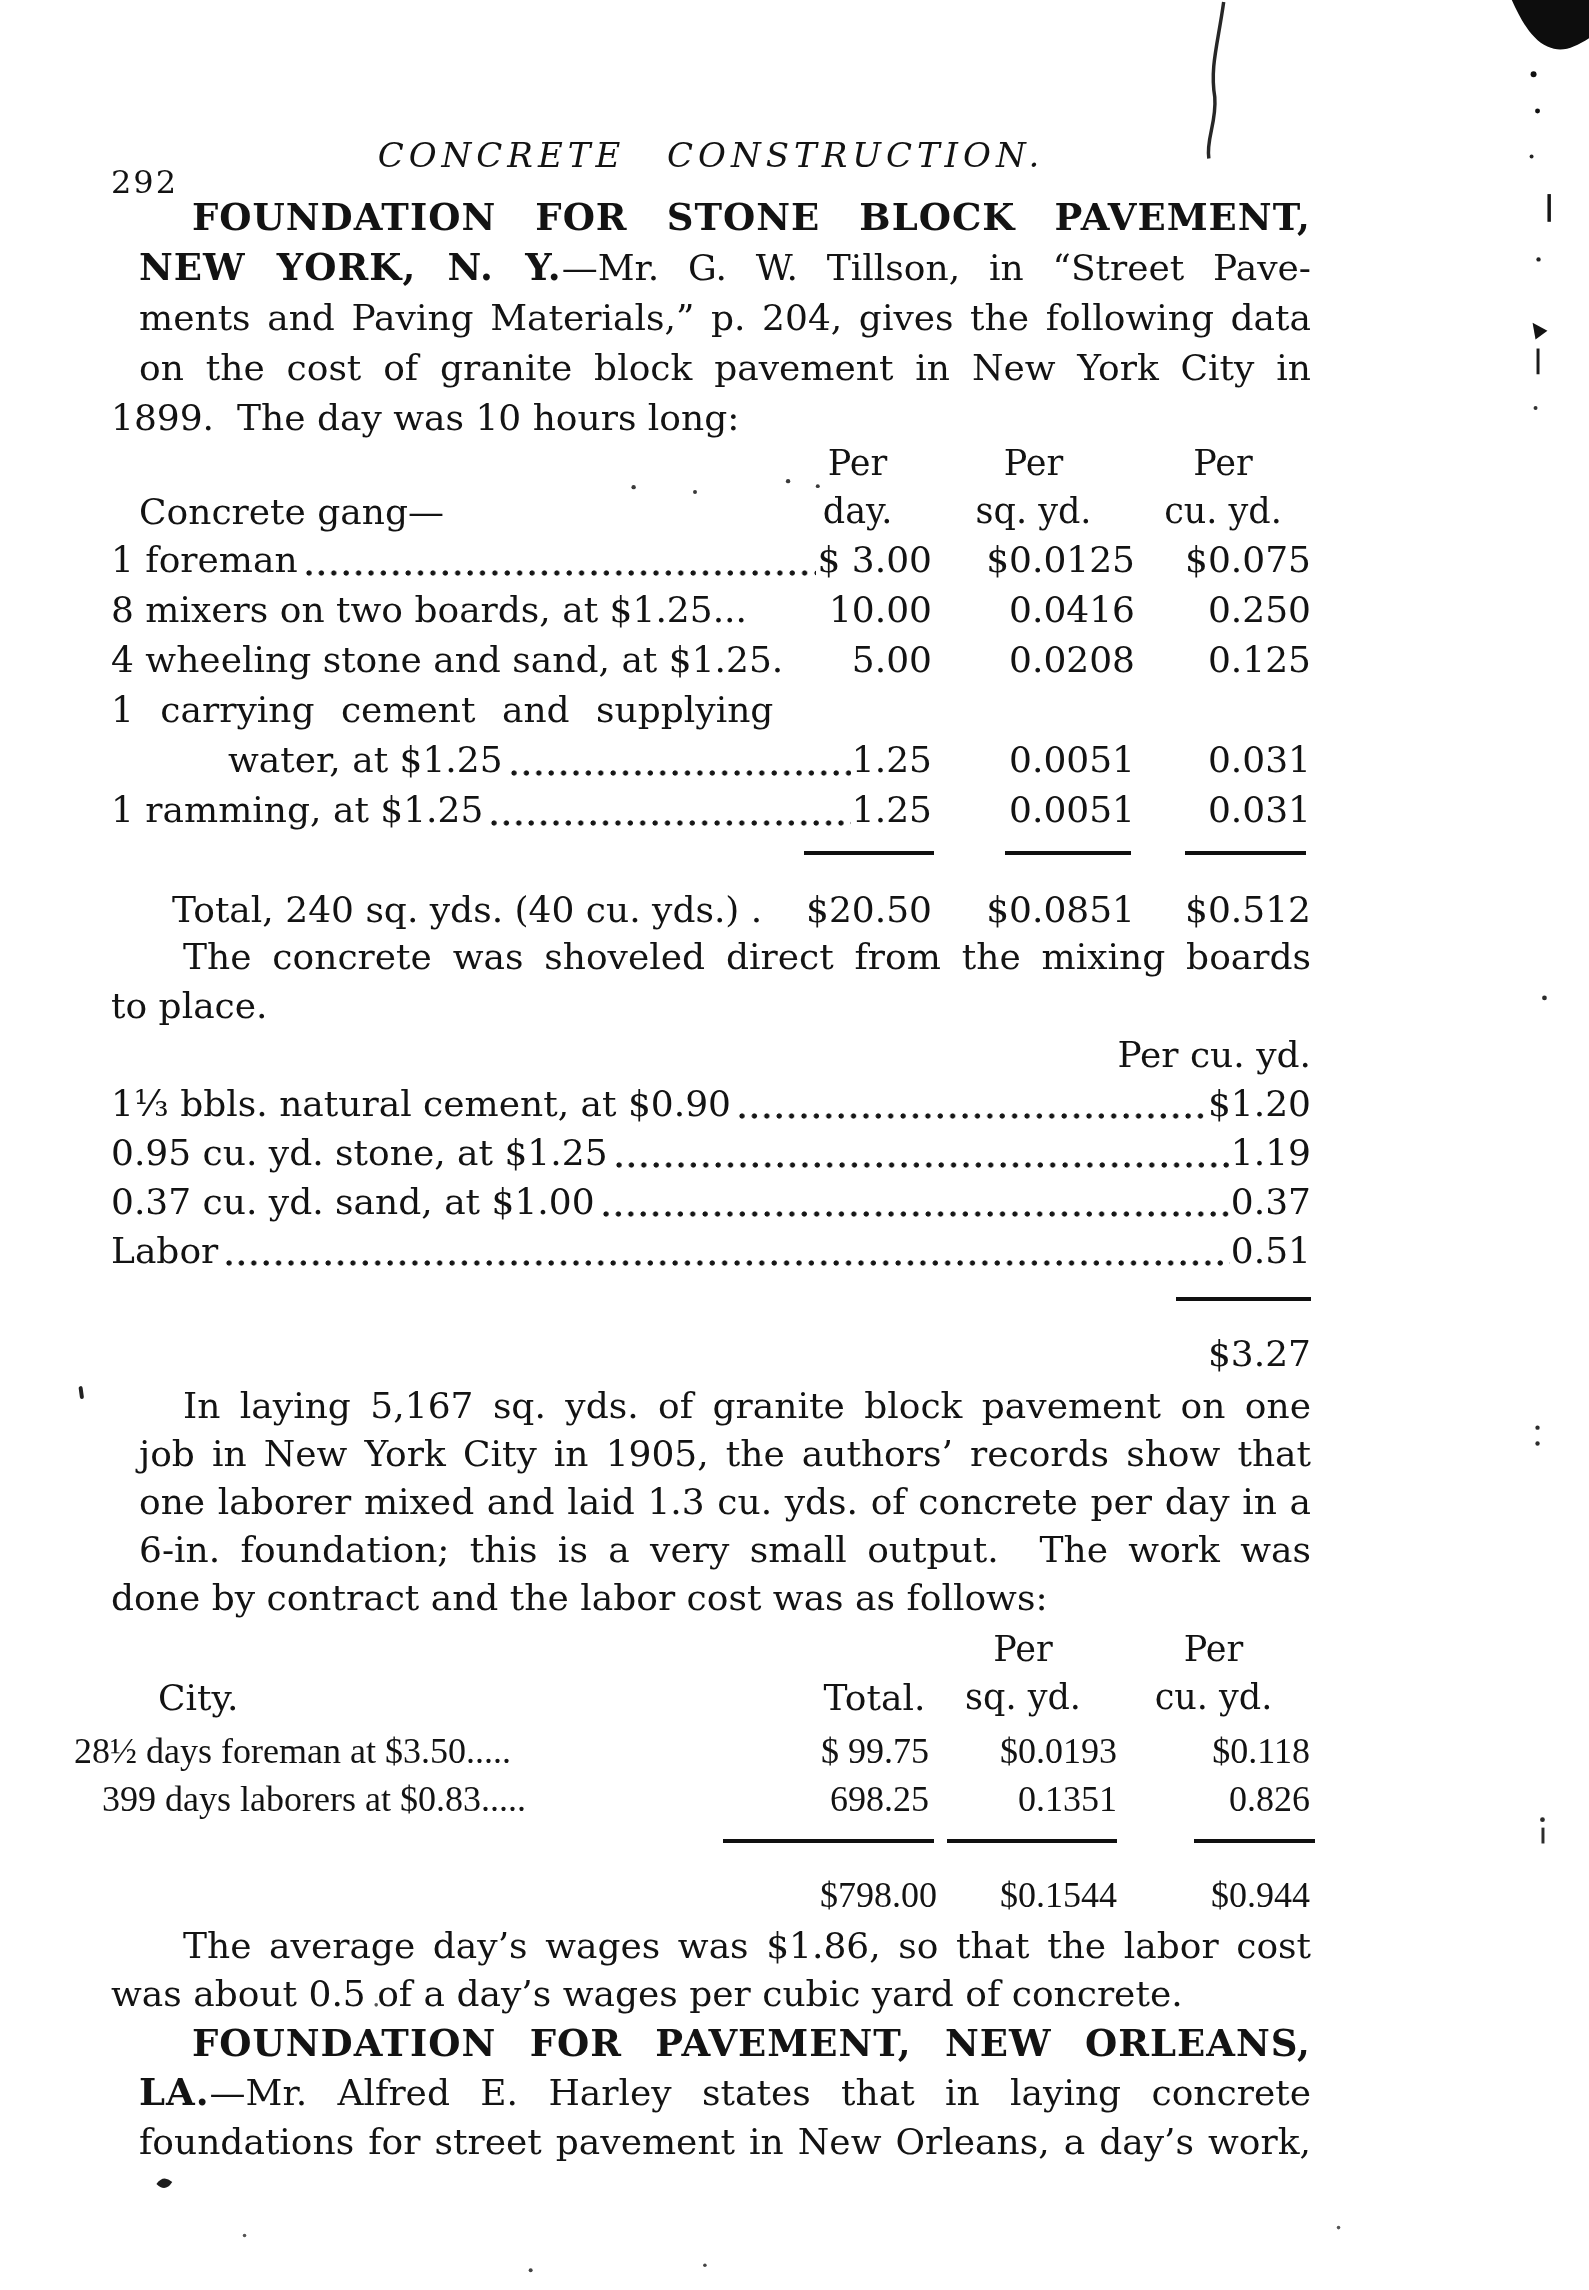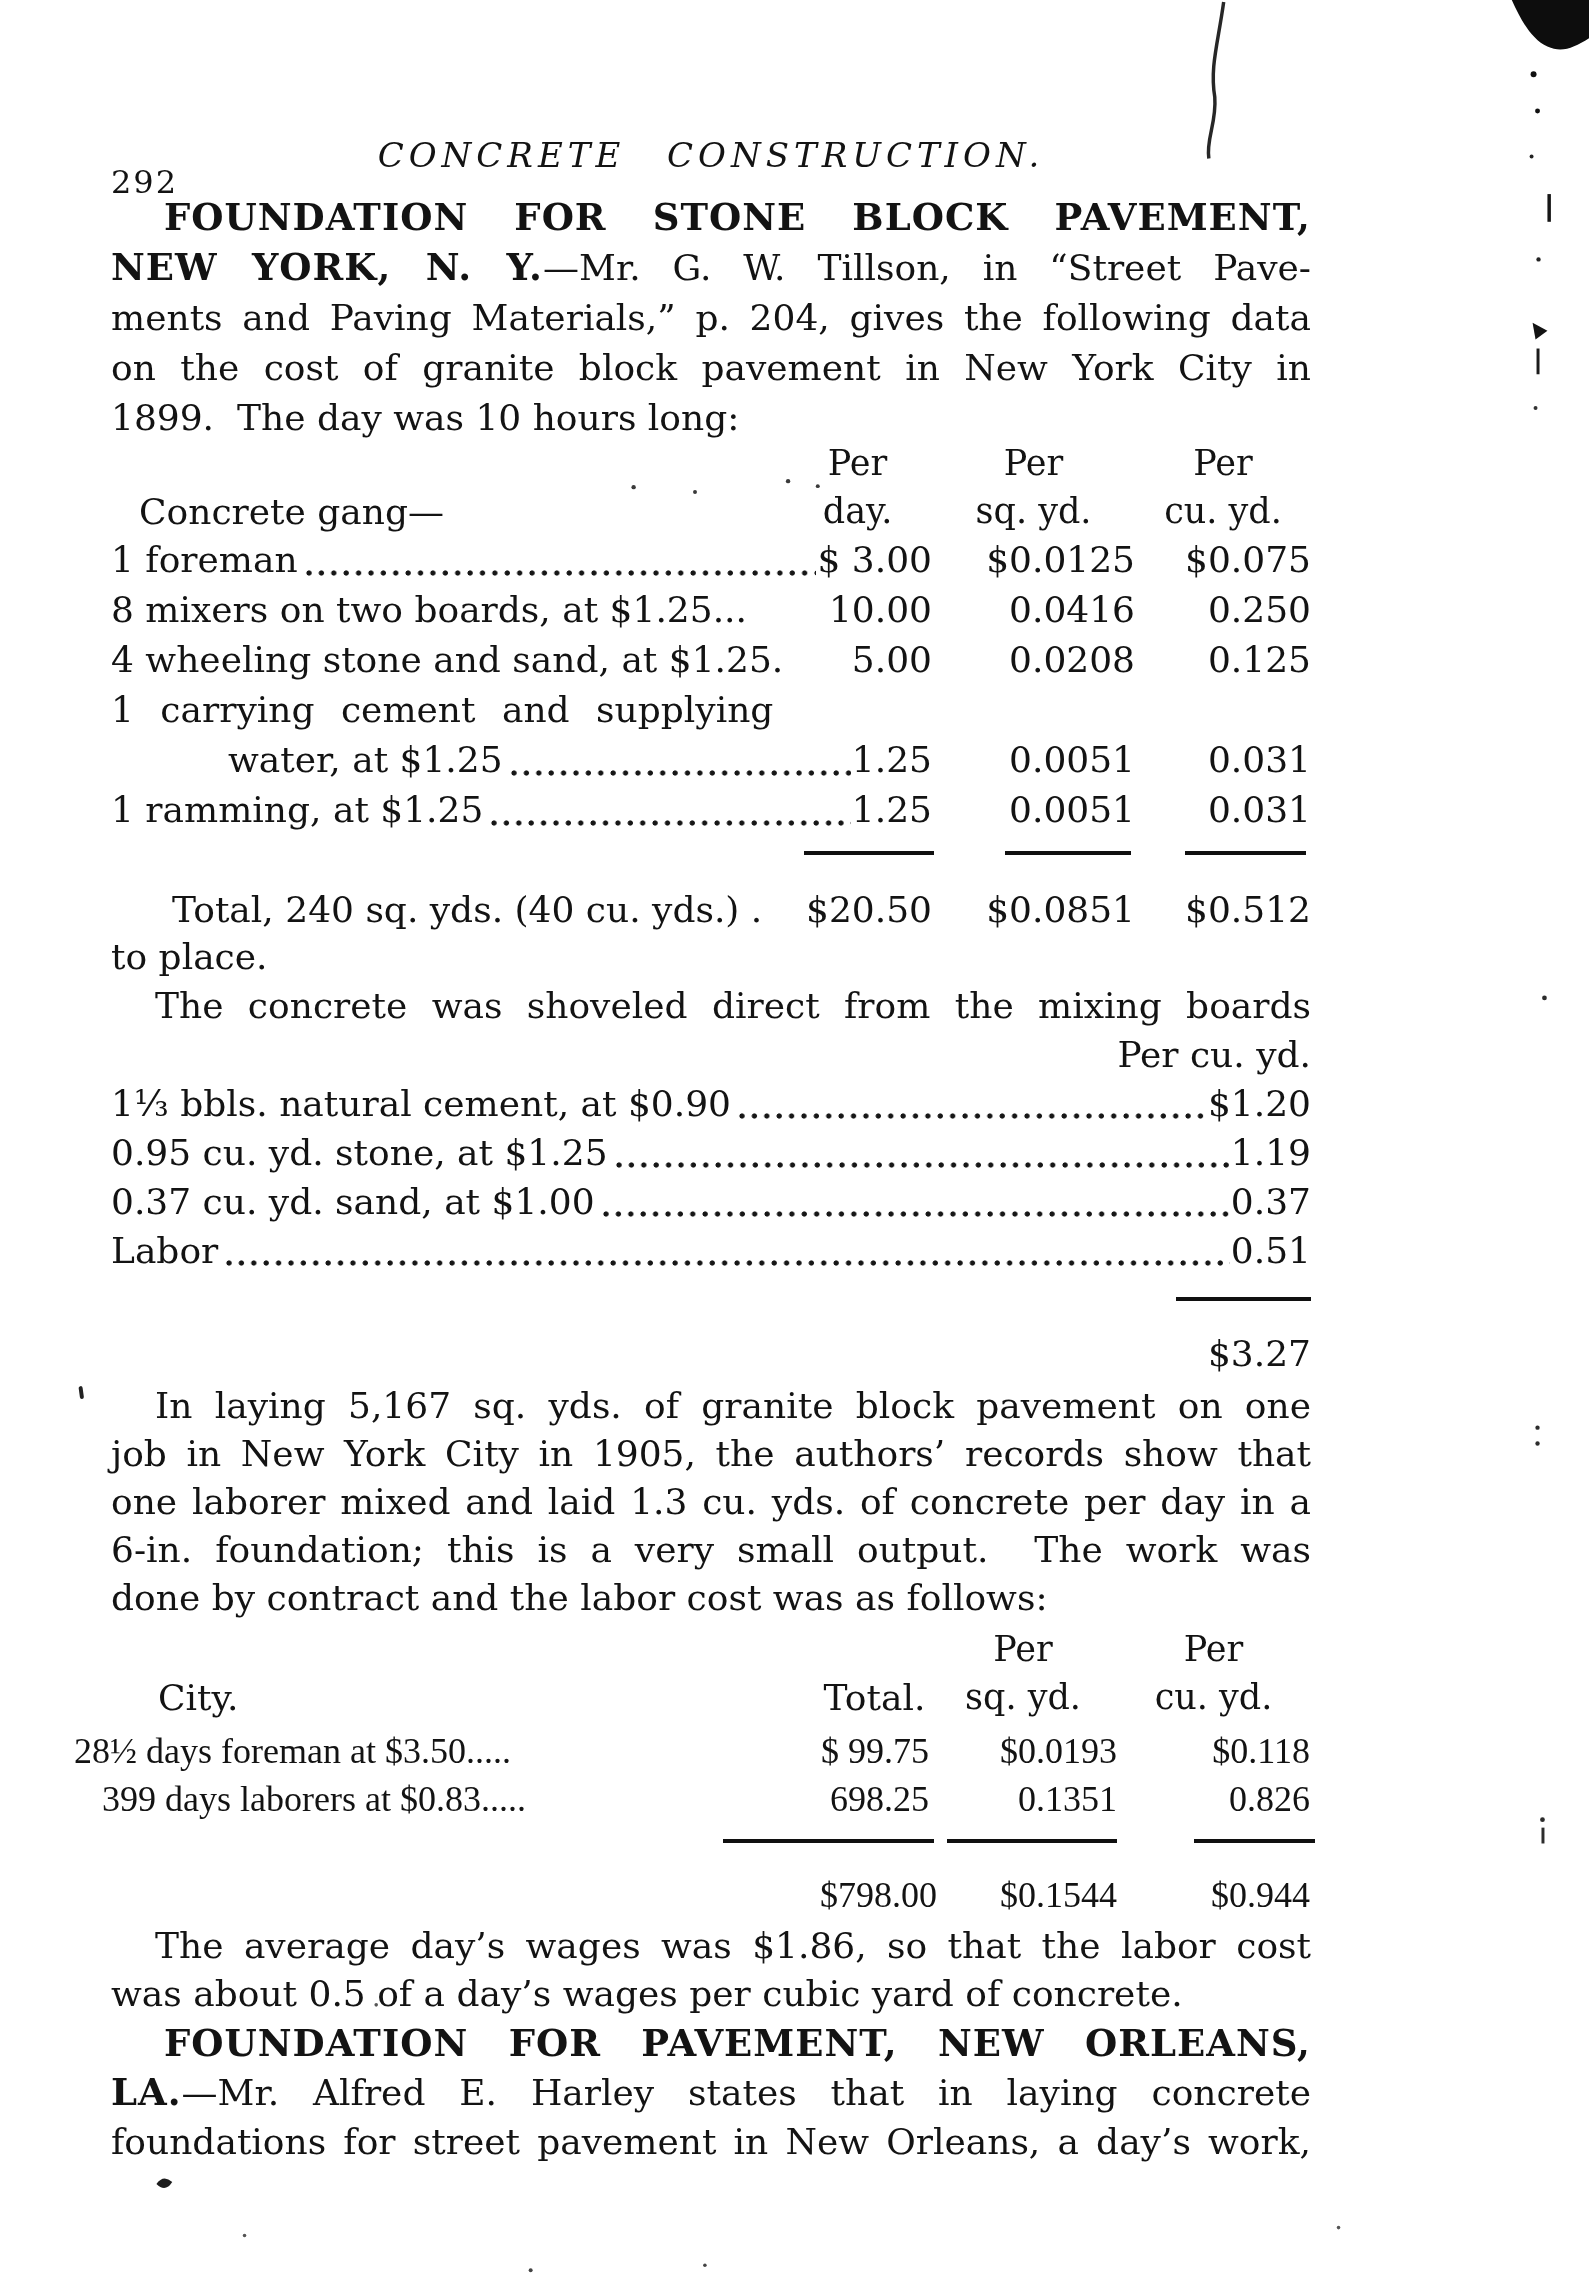--- a/index.html
+++ b/index.html
@@ -9,21 +9,21 @@
     color:#131313; overflow:hidden;
     -webkit-font-smoothing:antialiased;
   }
   .abs{position:absolute;}
   
   .pagenum{left:111px; top:163px; font-size:32px; letter-spacing:2px;}
   .runhead{left:111px; top:135px; width:1200px; text-align:center;
     font-style:italic; font-size:34px; letter-spacing:5px; word-spacing:26px;}
   
   .bodyline{font-size:36px; line-height:50px; white-space:nowrap;}
-  .just{white-space:normal; text-align:justify; text-align-last:justify;}
+  .just{white-space:normal; text-align:justify; text-align-last:justify;margin-left:28px;}
   .col{left:111px; width:1200px;}
   .b{font-weight:700;}
   .headline{font-size:37px; font-weight:700; letter-spacing:1px;}
   .ind{padding-left:53px;}
   .ind2{padding-left:44px;}
   
   .t1grid{display:grid; grid-template-columns:672px 149px 203px 176px;}
   .t2grid{display:grid; grid-template-columns:746px 109px 188px 193px;}
   .trow{font-size:36px; line-height:50px; height:50px;}
   .t2row{font-size:36px; line-height:48px; height:48px;font-family:Liberation Serif, serif;}
@@ -123,22 +123,22 @@
   <div class="abs col t1grid trow" style="top:885px;">
     <div class="span2" style="padding-left:61px;">
         <span>Total, 240 sq. yds. (40 cu. yds.) .</span>
         <span class="num pushright">$20.50</span>
       </div>
     <div class="num">$0.0851</div>
     <div class="num">$0.512</div>
   </div>
 
   <div class="abs col" style="top:932px;">
+    <div class="bodyline just ind2" style="line-height:49px;">The concrete was shoveled direct from the mixing boards</div>
     <div class="bodyline" style="line-height:49px;">to place.</div>
-    <div class="bodyline just ind2" style="line-height:49px;">The concrete was shoveled direct from the mixing boards</div>
   </div>
 
   <div class="abs col" style="top:1030px;">
     <div class="costrow">
         <span class="pushright">Per cu. yd.</span>
       </div>
     <div class="costrow">
         <span>1¹⁄₃ bbls. natural cement, at $0.90</span>
         <span class="lead"></span>
         <span>$1.20</span>

